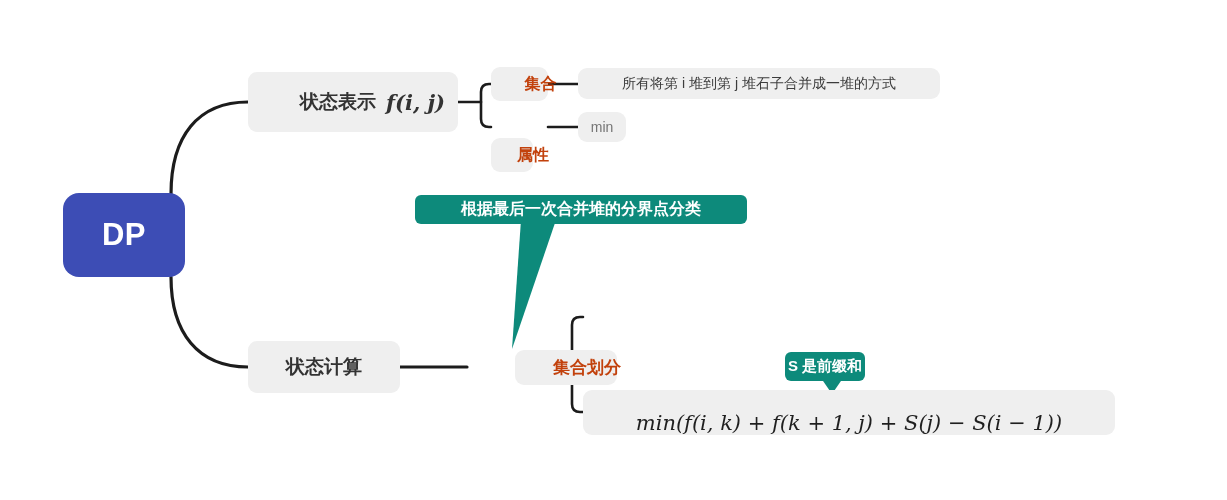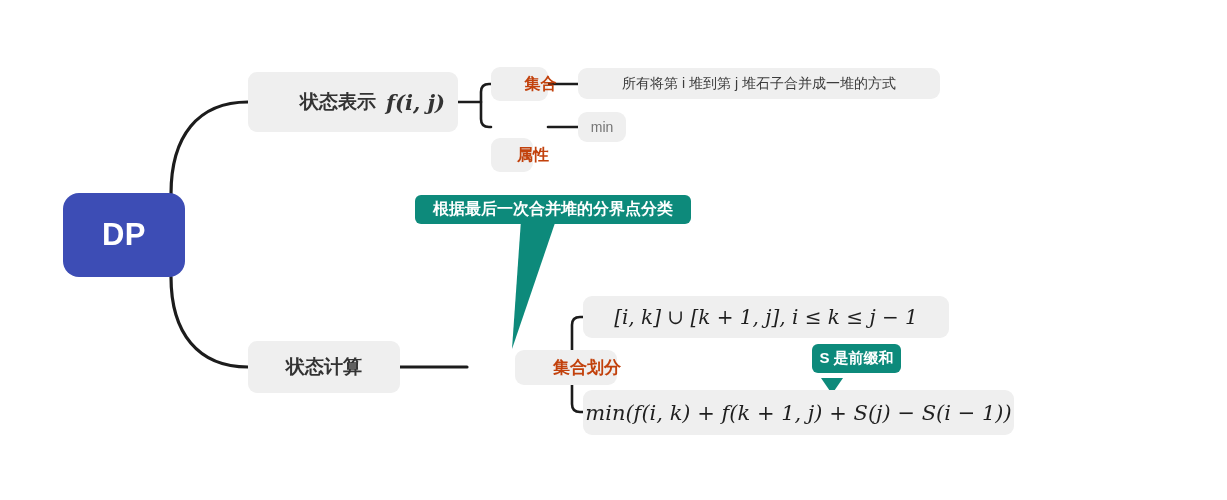--- a/index.html
+++ b/index.html
@@ -124,29 +124,26 @@
   </div>
 
   <div class="node topic main-topic" style="left:248px; top:341px; width:152px; height:52px;">
     <span>状态计算</span>
   </div>
 
   <div class="node topic sub-topic" style="left:467px; top:350px; width:102px; height:35px; font-size:17px;margin-left:48px;">
     <span>集合划分</span>
   </div>
 
-  <div class="callout callout-large" style="left:415px; top:195px; width:276px; height:29px;">
+  <div class="callout callout-large" style="left:415px; top:195px; width:332px; height:29px;">
     <span>根据最后一次合并堆的分界点分类</span>
   </div>
 
-  <div class="node topic math math-node" style="left:583px; top:296px; width:366px; height:42px;">
-    <span>[i, k] ∪ [k + 1, j], i ≤ k ≤ j − 1</span>
-  </div>
 
-  <div class="callout callout-small" style="left:785px; top:344px; width:89px; height:29px;margin-left:27px;">
+  <div class="callout callout-small" style="left:785px; top:352px; width:80px; height:29px;">
     <span>S 是前缀和</span>
   </div>
 
-  <div class="node topic math math-node" style="left:583px; top:390px; width:431px; height:45px; font-size:21px;">
+  <div class="node topic math math-node" style="left:583px; top:390px; width:532px; height:45px; font-size:21px;align-items:flex-end;">
     <span>min(f(i, k) + f(k + 1, j) + S(j) − S(i − 1))</span>
   </div>
 
 </div>
 
 </body></html>

